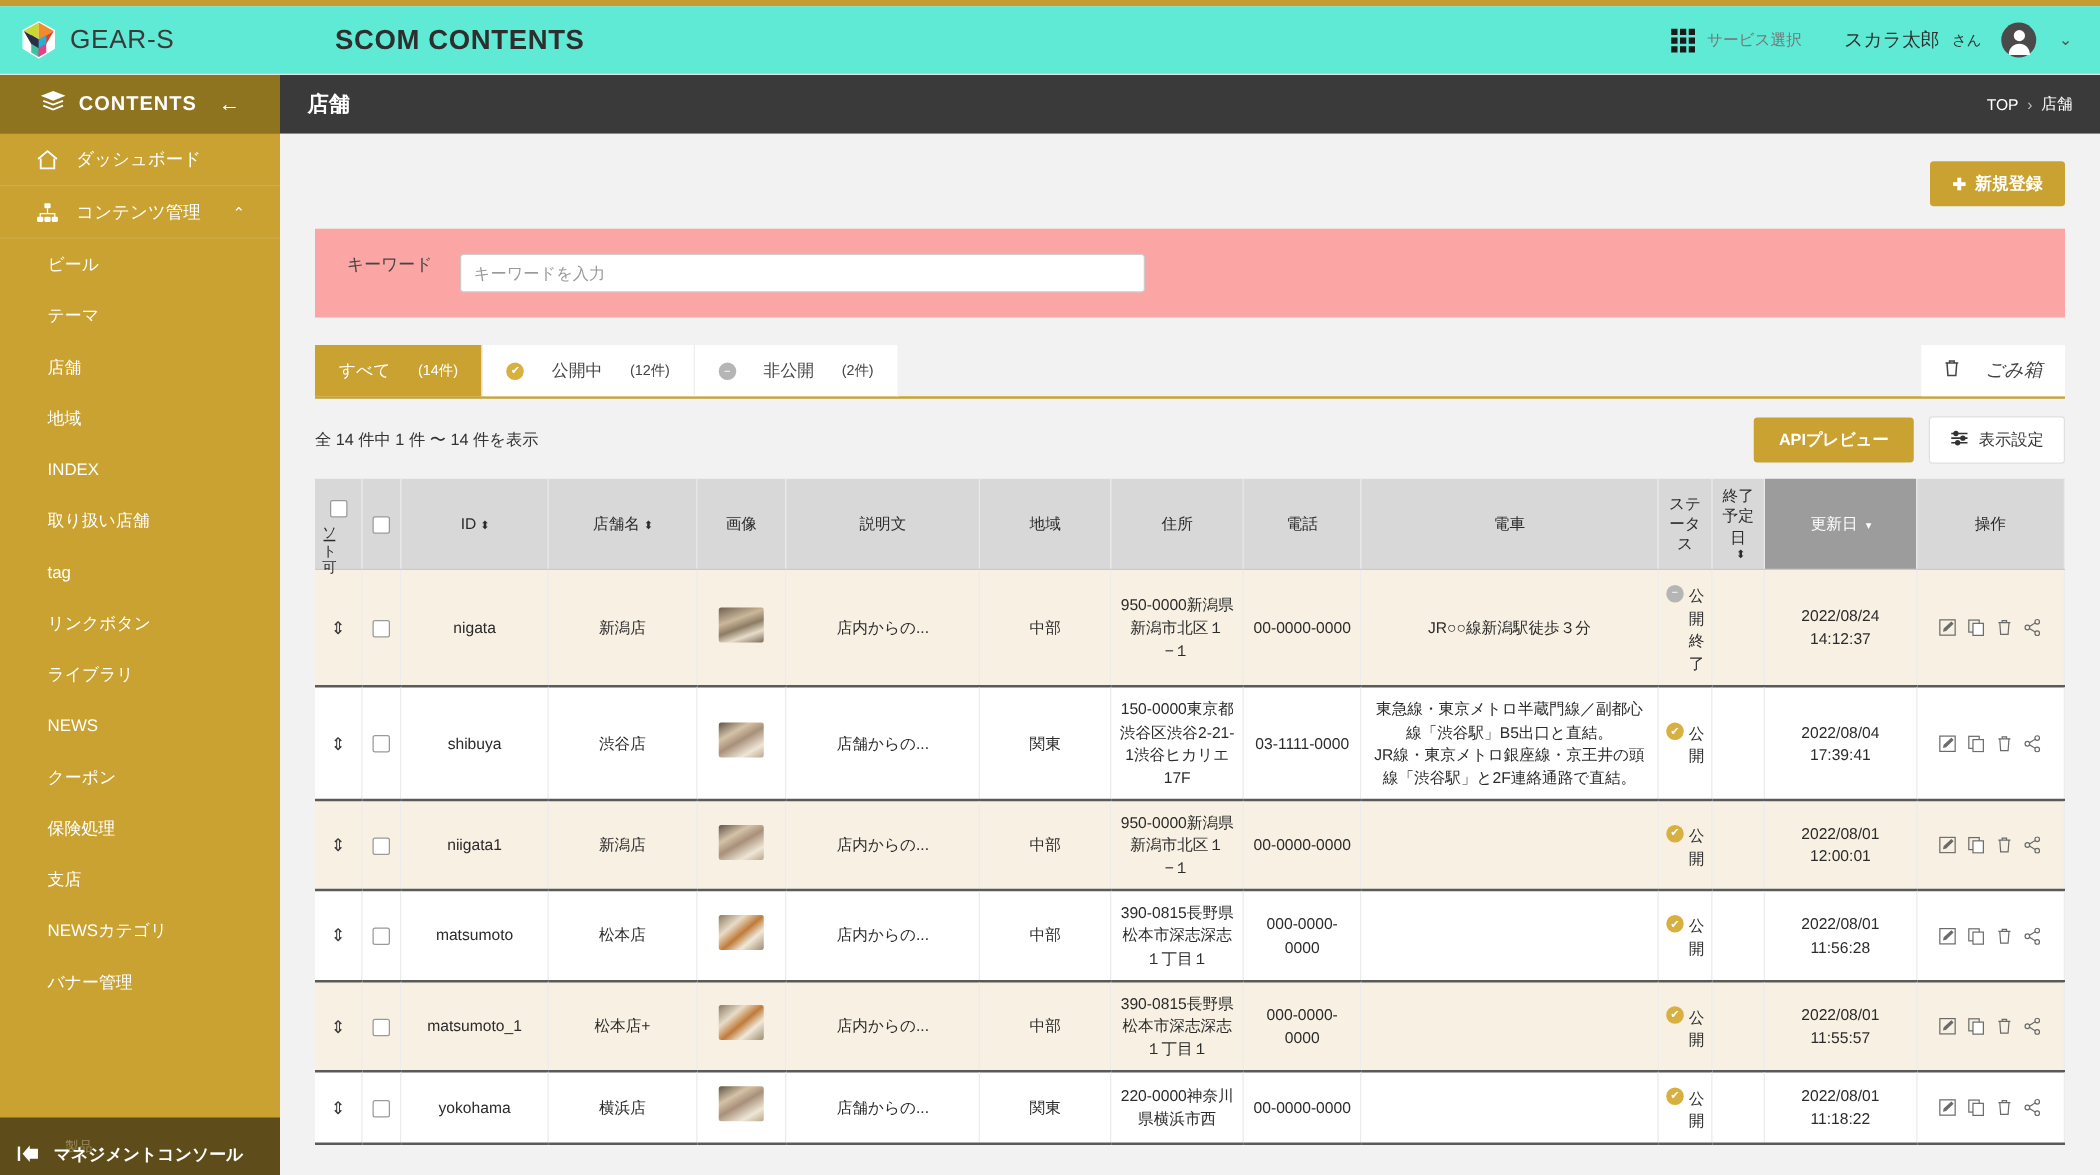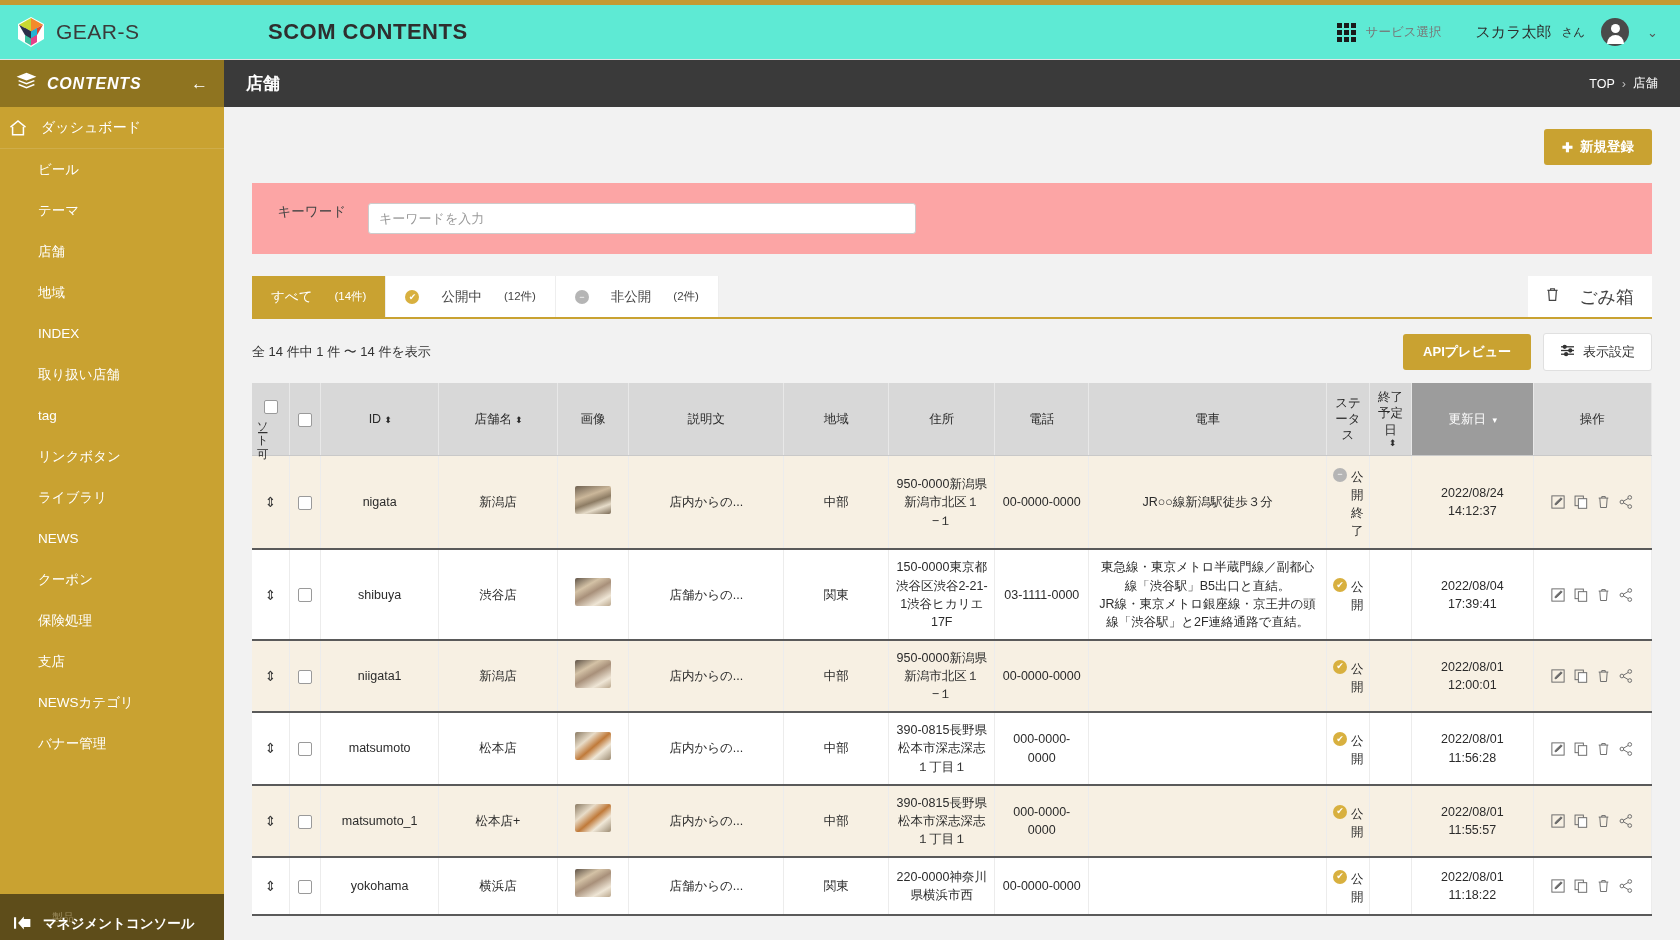--- a/index.html
+++ b/index.html
@@ -50,29 +50,28 @@
   
   .sidebar {
     width: 224px; flex: none;
     background: #c9a231;
     color: #fff;
     position: relative;
     overflow: hidden;
   }
   .sidebar-head {
     height: 47px; background: #8f7420;
-    display: flex; align-items: center; padding: 0 16px;
+    display: flex; align-items: center; padding: 0 32px;
     gap: 10px;
-    font-style: italic;
   }
   .sidebar-head-title { font-size: 16px; font-weight: 600; letter-spacing: .8px; flex: 1; }
   .sidebar-collapse { font-size: 17px; color: #fff; }
   .nav-item {
     height: 42px; display: flex; align-items: center;
-    padding: 0 8px; gap: 13px; font-size: 14px;
+    padding: 0 28px; gap: 13px; font-size: 14px;
     border-bottom: 1px solid rgba(255,255,255,.12);
   }
   .nav-item.sub {
     height: 41px; padding-left: 38px; font-size: 13.5px;
     border-bottom: none;
   }
   .nav-ico { width: 20px; height: 20px; flex: none; display:block; }
   .nav-label { flex: 1; }
   .nav-chevron { font-size: 12px; }
   .sidebar-footer {
@@ -135,23 +134,23 @@
   .tab .cnt { font-size: 11.5px; }
   .dot-ok, .dot-off {
     width: 14px; height: 14px; border-radius: 50%;
     display: inline-flex; align-items: center; justify-content: center;
     font-size: 9px; color: #fff; flex: none;
   }
   .dot-ok { background: #d8b03f; }
   .dot-off { background: #b5b5b5; }
   .tabs-fill { flex: 1; height: 41px; display: flex; align-items: center; justify-content: flex-end; }
   .btn-trash {
-    background: #fff; border: none; font-size: 18px; color: #444;
+    background: #fff; border: none; font-size: 15px; color: #444;
     padding: 10px 18px; display: inline-flex; align-items: center; gap: 20px;
-    cursor: pointer; height: 41px;
+    cursor: pointer; height: 41px; font-style: italic;
   }
   .tabs-underline { height: 2px; background: #c9a231; }
 
   
   .list-ctrl { display: flex; align-items: center; margin-top: 14px; }
   .count-text { font-size: 13px; color: #333; }
   .ctrl-right { margin-left: auto; display: flex; align-items: center; gap: 12px; }
   .btn-api {
     background: #c9a231; color: #fff; border: none; border-radius: 3px;
     font-size: 13px; padding: 9px 20px; cursor: pointer; font-weight: 600;
@@ -258,20 +257,36 @@
     <div class="nav-item">
       <span class="nav-ico">
         <svg width="20" height="20" viewBox="0 0 24 24" fill="none" stroke="#fff" stroke-width="1.8">
           <path d="M3 11 L12 3.5 L21 11"></path>
           <path d="M5.5 10.5 V20 H18.5 V10.5"></path>
         </svg>
       </span>
       <span class="nav-label">ダッシュボード</span>
     </div>
 
+    <div class="nav-item">
+      <span class="nav-ico">
+        <svg width="20" height="20" viewBox="0 0 24 24" fill="#fff">
+          <rect x="9" y="3" width="6" height="5" rx="1"></rect>
+          <rect x="2" y="16" width="6" height="5" rx="1"></rect>
+          <rect x="9" y="16" width="6" height="5" rx="1"></rect>
+          <rect x="16" y="16" width="6" height="5" rx="1"></rect>
+          <rect x="11.4" y="8" width="1.2" height="5"></rect>
+          <rect x="5" y="12.5" width="14" height="1.2"></rect>
+          <rect x="4.4" y="12.5" width="1.2" height="4"></rect>
+          <rect x="18.4" y="12.5" width="1.2" height="4"></rect>
+        </svg>
+      </span>
+      <span class="nav-label">コンテンツ管理</span>
+      <span class="nav-chevron">⌃</span>
+    </div>
 
     <div class="nav-item sub">
         <span class="nav-label">ビール</span>
       </div>
     <div class="nav-item sub">
         <span class="nav-label">テーマ</span>
       </div>
     <div class="nav-item sub">
         <span class="nav-label">店舗</span>
       </div>

